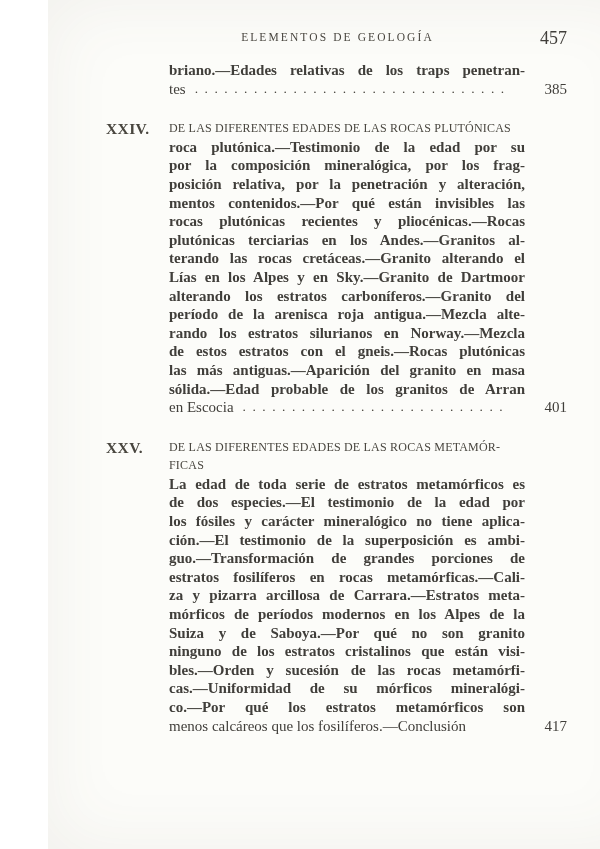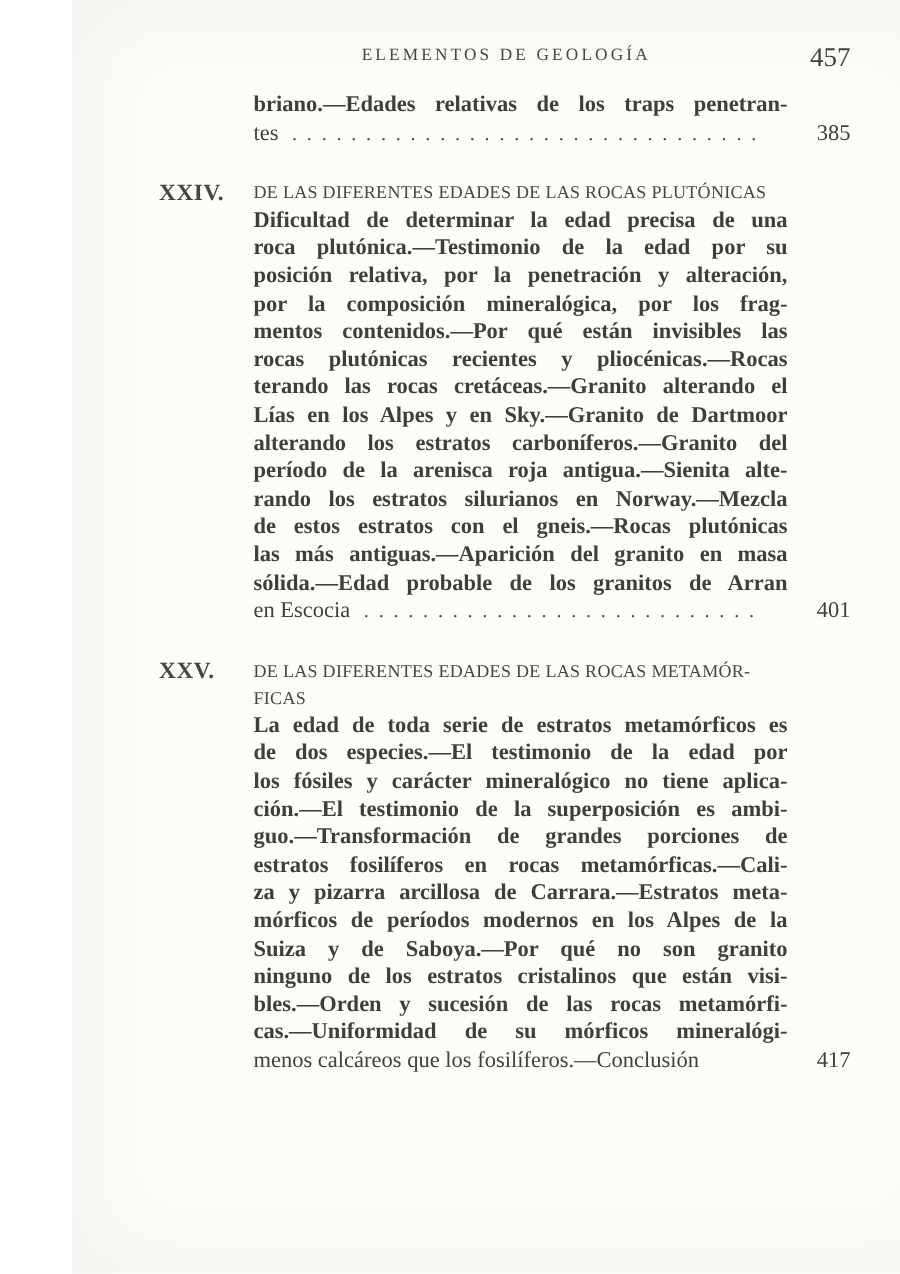--- a/index.html
+++ b/index.html
@@ -136,30 +136,30 @@
       </div>
     </div>
 
     <div class="entry gap">
       <div class="num-col">XXIV.</div>
       <div class="body-col">
         <div>
             <div class="hline">DE LAS DIFERENTES EDADES DE LAS ROCAS PLUTÓNICAS</div>
           </div>
         <div>
-            <div class="bline">Dificultad de determinar la edad precisa de una</div>
             <div class="bline">roca plutónica.—Testimonio de la edad por su</div>
+            <div class="bline">por la composición mineralógica, por los frag-</div>
             <div class="bline">posición relativa, por la penetración y alteración,</div>
-            <div class="bline">por la composición mineralógica, por los frag-</div>
             <div class="bline">mentos contenidos.—Por qué están invisibles las</div>
             <div class="bline">rocas plutónicas recientes y pliocénicas.—Rocas</div>
+            <div class="bline">plutónicas terciarias en los Andes.—Granitos al-</div>
             <div class="bline">terando las rocas cretáceas.—Granito alterando el</div>
             <div class="bline">Lías en los Alpes y en Sky.—Granito de Dartmoor</div>
             <div class="bline">alterando los estratos carboníferos.—Granito del</div>
-            <div class="bline">período de la arenisca roja antigua.—Sienita alte-</div>
+            <div class="bline">período de la arenisca roja antigua.—Mezcla alte-</div>
             <div class="bline">rando los estratos silurianos en Norway.—Mezcla</div>
             <div class="bline">de estos estratos con el gneis.—Rocas plutónicas</div>
             <div class="bline">las más antiguas.—Aparición del granito en masa</div>
             <div class="bline">sólida.—Edad probable de los granitos de Arran</div>
           </div>
         <div class="leader-row">
           <span class="leader-text">en Escocia</span>
           <span class="dots"></span>
           <span class="pref">401</span>
         </div>
@@ -179,20 +179,21 @@
             <div class="bline">los fósiles y carácter mineralógico no tiene aplica-</div>
             <div class="bline">ción.—El testimonio de la superposición es ambi-</div>
             <div class="bline">guo.—Transformación de grandes porciones de</div>
             <div class="bline">estratos fosilíferos en rocas metamórficas.—Cali-</div>
             <div class="bline">za y pizarra arcillosa de Carrara.—Estratos meta-</div>
             <div class="bline">mórficos de períodos modernos en los Alpes de la</div>
             <div class="bline">Suiza y de Saboya.—Por qué no son granito</div>
             <div class="bline">ninguno de los estratos cristalinos que están visi-</div>
             <div class="bline">bles.—Orden y sucesión de las rocas metamórfi-</div>
             <div class="bline">cas.—Uniformidad de su mórficos mineralógi-</div>
+            <div class="bline">co.—Por qué los estratos metamórficos son</div>
           </div>
         <div class="leader-row no-dots">
           <span class="leader-text">menos calcáreos que los fosilíferos.—Conclusión</span>
           <span class="dots"></span>
           <span class="pref">417</span>
         </div>
       </div>
     </div>
 
   </div>

